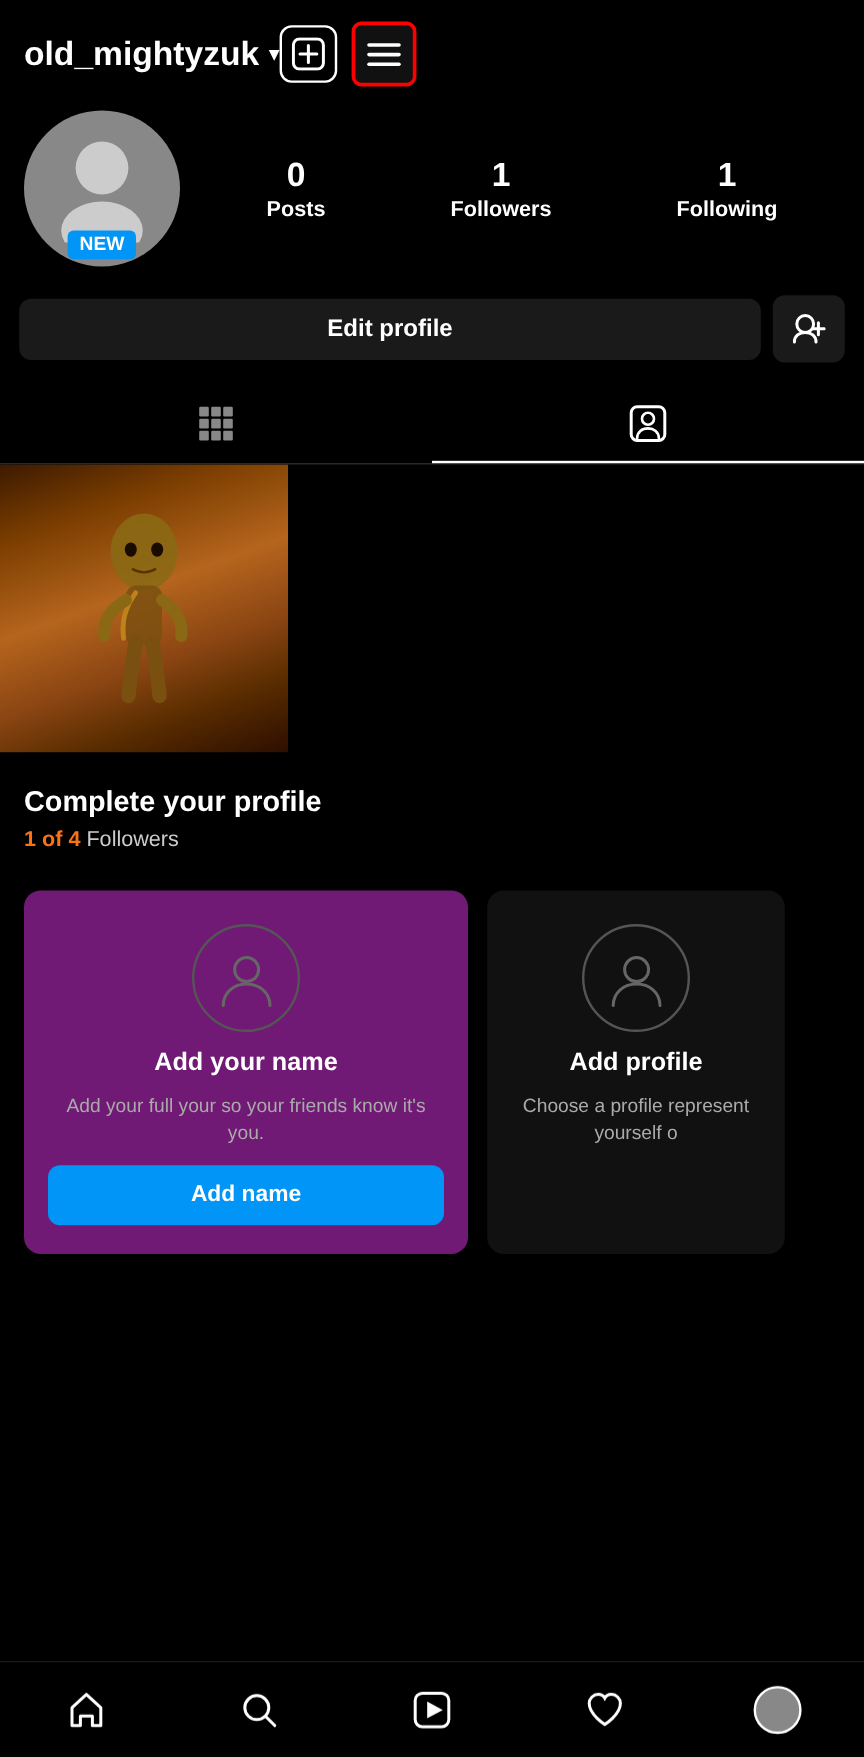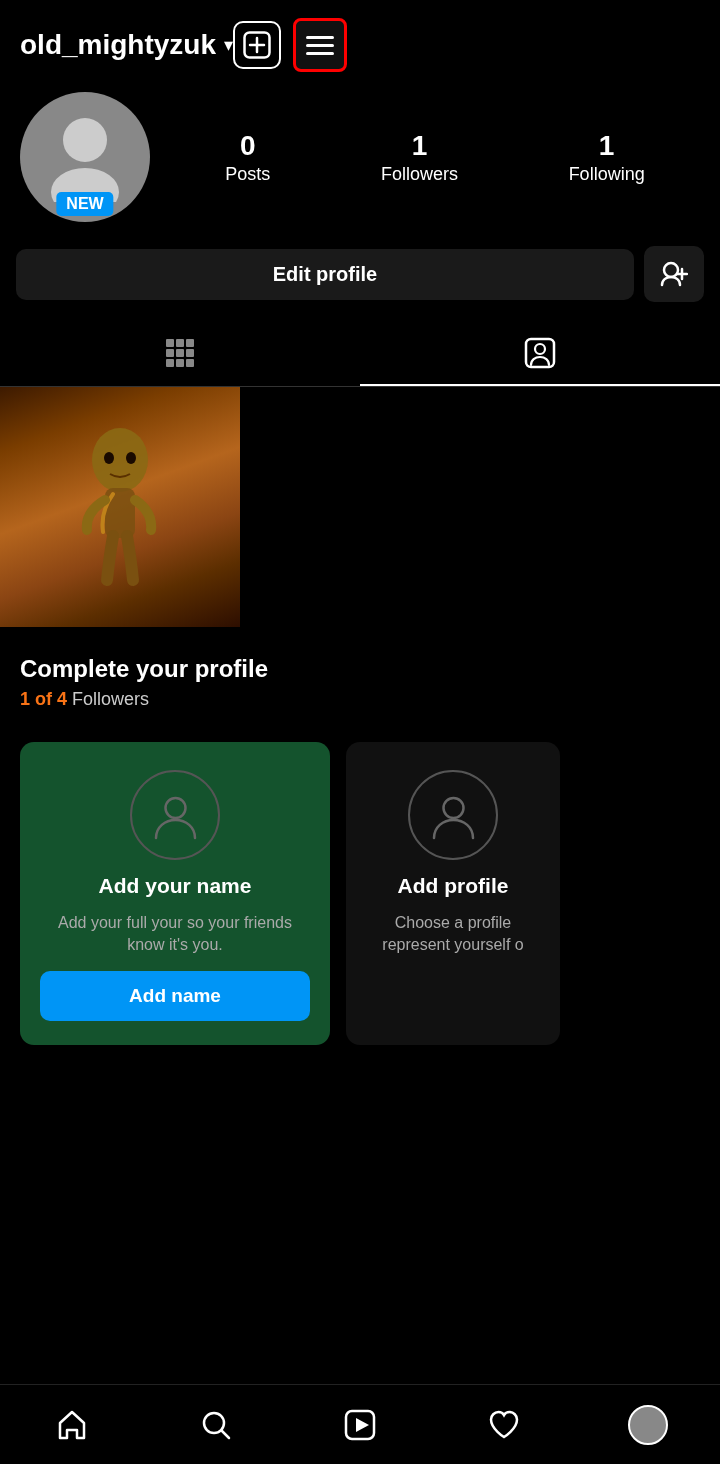--- a/index.html
+++ b/index.html
@@ -123,21 +123,21 @@
       gap: 2px;
     }
     .stat-number {
       font-size: 28px;
       font-weight: 700;
       color: #fff;
     }
     .stat-label {
       font-size: 18px;
       color: #fff;
-      font-weight: 400;
+      font-weight: 700;
     }
 
     
     .buttons-row {
       padding: 14px 16px 14px 16px;
       display: flex;
       gap: 10px;
       align-items: center;
     }
     .edit-profile-btn {
@@ -239,24 +239,24 @@
     }
 
     
     .cards-row {
       display: flex;
       gap: 16px;
       padding: 16px 20px 20px 20px;
       overflow: hidden;
     }
     .profile-card {
-      background: #14532d;
+      background: #701a75;
       border-radius: 14px;
       padding: 28px 20px 24px 20px;
-      width: 310px;
+      width: 370px;
       flex-shrink: 0;
       display: flex;
       flex-direction: column;
       align-items: center;
       gap: 14px;
     }
     .card-avatar {
       width: 90px;
       height: 90px;
       border-radius: 50%;
@@ -287,21 +287,21 @@
       padding: 14px 40px;
       cursor: pointer;
       width: 100%;
     }
 
     
     .profile-card-partial {
       background: #111;
       border-radius: 14px;
       padding: 28px 20px 24px 20px;
-      width: 214px;
+      width: 248px;
       flex-shrink: 0;
       display: flex;
       flex-direction: column;
       align-items: center;
       gap: 14px;
       overflow: hidden;
     }
 
     
     .bottom-nav {

